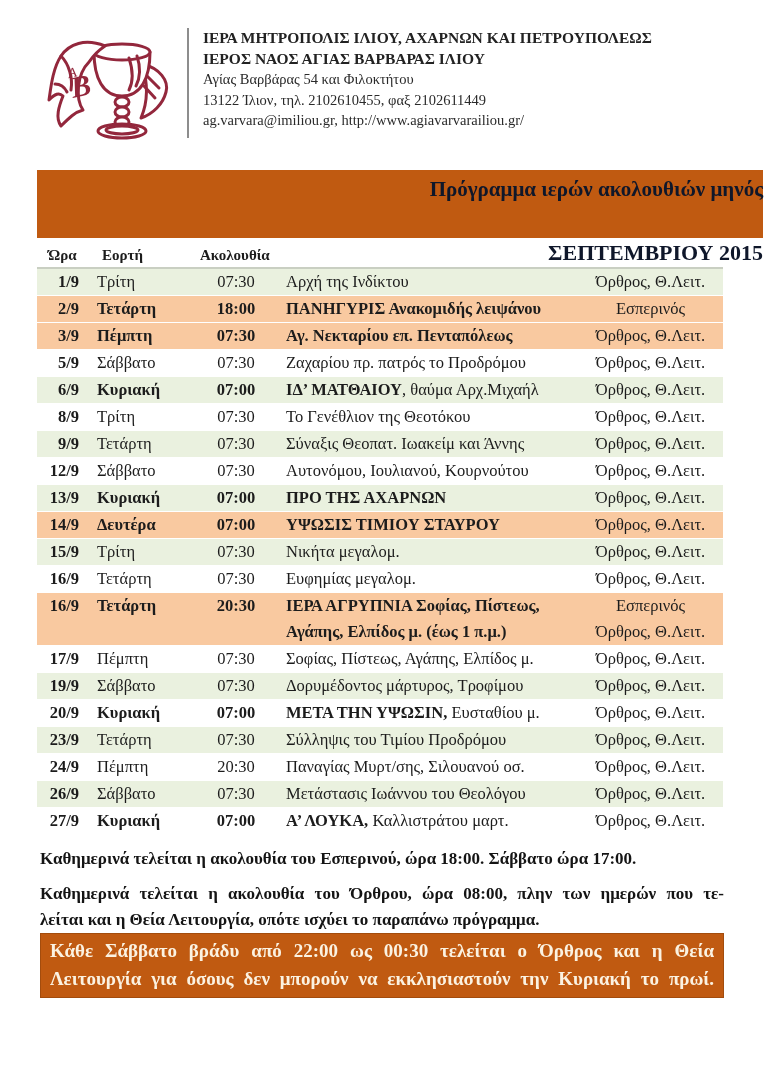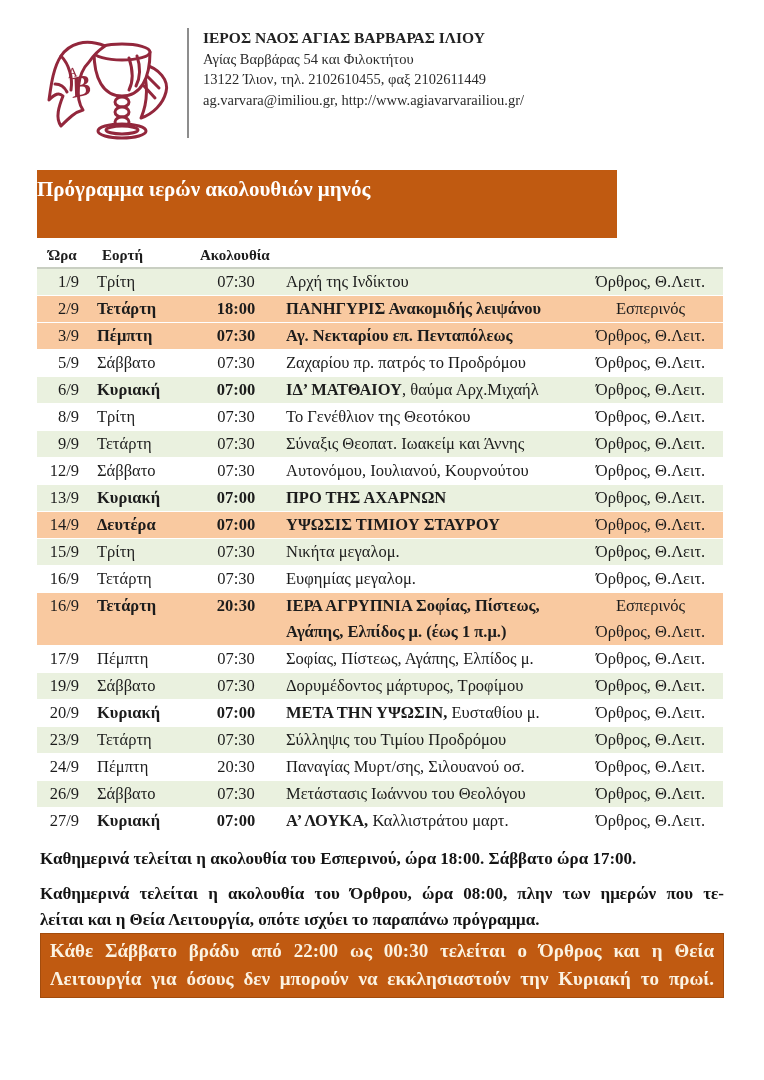--- a/index.html
+++ b/index.html
@@ -13,22 +13,22 @@
   
   .letterhead{position:absolute;left:45px;top:26px;width:680px;height:116px;display:flex;align-items:flex-start;}
   .logo-box{width:132px;height:114px;flex:0 0 132px;}
   .lh-divider{width:2px;background:#8d8d8d;height:110px;margin:2px 0 0 10px;}
   .lh-text{padding-left:14px;padding-top:2px;line-height:20.5px;}
   .lh-line{font-size:14.5px;color:#2a2a2a;white-space:nowrap;}
   .lh-line.b{font-weight:bold;font-size:15.5px;color:#222;}
 
   
   .banner{
-    position:absolute;left:37px;top:170px;width:580px;height:68px;
-    background:#c05a11;color:#ffffff;text-align:left;
+    position:absolute;left:37px;top:170px;width:726px;height:68px;
+    background:#c05a11;color:#0f172a;text-align:right;
   }
   .banner .l1{font-size:21px;font-weight:bold;line-height:34px;padding-top:2px;}
   .banner .l2{font-size:22px;font-weight:bold;line-height:30px;margin-top:32px;}
 
   
   .sched{position:absolute;left:37px;top:244px;width:686px;}
   .thead{
     display:grid;grid-template-columns:51px 112px 72px 306px 145px;
     font-weight:bold;font-size:15px;line-height:22px;
     border-bottom:2px solid #c9cfc2;padding-bottom:1px;
@@ -38,21 +38,21 @@
   .thead .h-feast{padding-left:14px;}
   .thead .h-service{text-align:left;}
   .tbody{width:686px;}
   .trow{
     display:grid;grid-template-columns:51px 112px 72px 306px 145px;
     font-size:16.5px;line-height:26px;border-bottom:1px solid #ffffff;
   }
   .trow.bg-green{background:#eaf1df;}
   .trow.bg-white{background:#ffffff;}
   .trow.bg-peach{background:#f9c9a0;}
-  .c-date{text-align:right;padding-right:9px;font-weight:normal;}
+  .c-date{text-align:right;padding-right:9px;font-weight:bold;}
   .c-day{padding-left:9px;}
   .c-time{text-align:center;}
   .c-feast{padding-left:14px;}
   .c-service{text-align:center;}
   .trow.bold-row .c-day,.trow.bold-row .c-time{font-weight:bold;}
   .c-feast b{font-weight:bold;}
 
   
   .notes{position:absolute;left:40px;top:846px;width:684px;}
   .note{font-weight:bold;font-size:17px;line-height:26px;color:#141414;}
@@ -96,20 +96,21 @@
 
           <path d="M60 20 C40 12 24 18 16 30 C8 42 6 60 4 74 C10 68 14 66 18 70 C14 80 10 92 16 100 C24 92 30 86 38 84 C30 72 32 48 44 36 C48 30 54 24 60 20 Z"></path>
           <path d="M16 30 C24 38 28 52 26 64 M10 58 C16 58 20 62 22 66"></path>
         </g>
         <text x="28" y="72" font-size="30" font-style="italic" font-weight="bold" fill="#93273c" transform="rotate(-12 28 72)">B</text>
         <text x="24" y="52" font-size="14" font-style="italic" fill="#93273c" transform="rotate(-12 24 52)">A</text>
       </svg>
     </div>
     <div class="lh-divider"></div>
     <div class="lh-text">
+      <div class="lh-line b">ΙΕΡΑ ΜΗΤΡΟΠΟΛΙΣ ΙΛΙΟΥ, ΑΧΑΡΝΩΝ ΚΑΙ ΠΕΤΡΟΥΠΟΛΕΩΣ</div>
       <div class="lh-line b">ΙΕΡΟΣ ΝΑΟΣ ΑΓΙΑΣ ΒΑΡΒΑΡΑΣ ΙΛΙΟΥ</div>
       <div class="lh-line">Αγίας Βαρβάρας 54 και Φιλοκτήτου</div>
       <div class="lh-line">13122 Ίλιον, τηλ. 2102610455, φαξ 2102611449</div>
       <div class="lh-line">ag.varvara@imiliou.gr, http://www.agiavarvarailiou.gr/</div>
     </div>
   </div>
 
   <div class="banner">
     <div class="l1">Πρόγραμμα ιερών ακολουθιών μηνός</div>
     <div class="l2">ΣΕΠΤΕΜΒΡΙΟΥ 2015</div>

